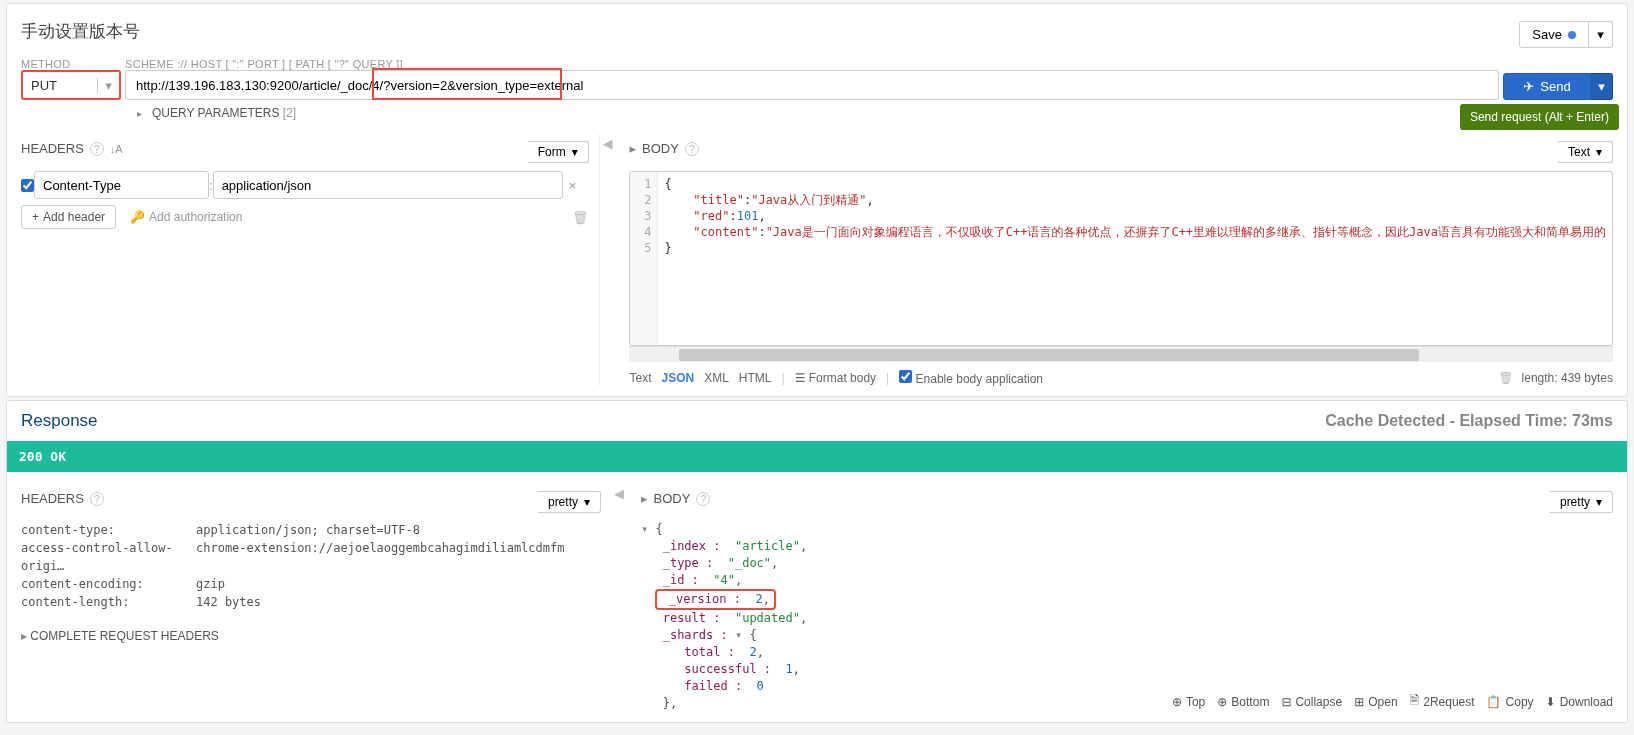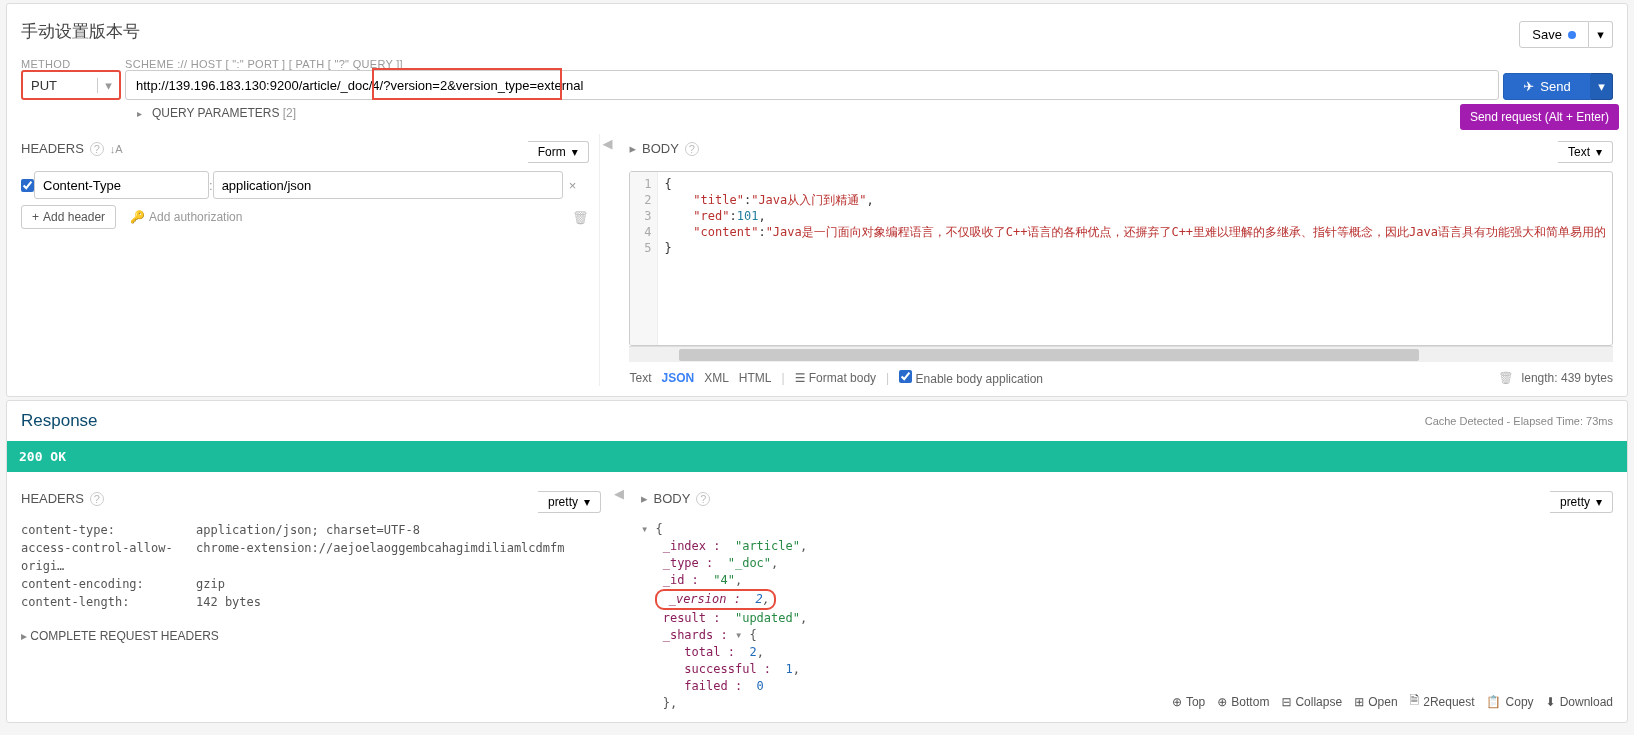--- a/index.html
+++ b/index.html
@@ -19,21 +19,21 @@
 .url-col{flex:1;}
 .send-col{width:110px;}
 .select-box{display:flex;align-items:center;border:2px solid #e74c3c;border-radius:3px;height:30px;}
 .select-val{flex:1;padding:0 8px;}
 .select-caret{width:22px;text-align:center;border-left:1px solid #ccc;color:#999;}
 .url-input{width:100%;height:30px;border:1px solid #ccc;border-radius:3px;padding:0 10px;font-size:13px;}
 .url-wrap{position:relative;}
 .url-highlight{position:absolute;left:247px;top:-2px;width:190px;height:32px;border:2px solid #e74c3c;pointer-events:none;}
 .btn-primary{background:#296bcc;color:#fff;border-color:#2260b8;}
 .btn-caret-blue{background:#2260b8;color:#fff;border-color:#1b4e96;width:22px;padding:5px 0;justify-content:center;}
-.tooltip{position:absolute;right:8px;top:100px;background:#a21caf;color:#fff;padding:6px 10px;border-radius:3px;font-size:12px;white-space:nowrap;}
+.tooltip{position:absolute;right:8px;top:100px;background:#4d7c0f;color:#fff;padding:6px 10px;border-radius:3px;font-size:12px;white-space:nowrap;}
 .sub-row{display:flex;align-items:center;gap:10px;margin-top:6px;font-size:12px;color:#555;}
 .sub-row .caret{color:#888;font-size:10px;}
 .length-label{margin-left:auto;font-size:11px;color:#999;}
 
 .two-col{display:flex;gap:0;margin-top:14px;}
 .col-left{width:590px;border-right:1px solid #eee;padding-right:10px;position:relative;}
 .col-right{flex:1;padding-left:14px;}
 .col-sep{width:16px;text-align:center;color:#bbb;padding-top:2px;}
 .section-head{display:flex;align-items:center;gap:6px;margin-bottom:8px;}
 .section-title{font-size:13px;color:#555;}
@@ -59,36 +59,36 @@
 .scroll-track{height:16px;background:#f0f0f0;border-top:1px solid #ddd;position:relative;}
 .scroll-thumb{position:absolute;left:50px;top:2px;height:12px;width:740px;background:#c9c9c9;border-radius:2px;}
 
 .body-footer{display:flex;align-items:center;gap:10px;margin-top:8px;font-size:12px;color:#666;}
 .body-footer .sel{color:#3b82f6;font-weight:bold;}
 .body-footer .pipe{color:#ccc;}
 .body-footer .right{margin-left:auto;display:flex;align-items:center;gap:8px;}
 
 .response-title{font-size:17px;color:#0c4a6e;}
 .resp-head{display:flex;justify-content:space-between;align-items:center;}
-.cache-txt{font-size:11px;color:#888;}
+.cache-txt{font-size:16px;color:#888;font-weight:bold;}
 .status-bar{background:#1abc9c;color:#fff;font-family:monospace;font-weight:bold;padding:8px 12px;margin:10px -14px 0 -14px;}
 
 .resp-body{display:flex;gap:0;margin-top:12px;font-size:13px;}
 .resp-left{width:590px;padding-right:10px;}
 .resp-right{flex:1;padding-left:14px;position:relative;}
 .mono{font-family:monospace;font-size:12px;line-height:18px;color:#555;}
 .hdr-row{display:flex;}
 .hdr-k{width:175px;}
 .json-view{font-family:monospace;font-size:12px;line-height:17px;white-space:pre;}
 .json-view .tog{color:#888;}
 .json-view .key{color:#8a1d5a;}
 .json-view .str{color:#278a44;}
 .json-view .num{color:#206ab8;}
 .json-view .punct{color:#555;}
-.redbox{border:2px solid #e74c3c;border-radius:9px;padding:0 4px;display:inline-block;font-style:italic;}
+.redbox{border:2px solid #e74c3c;border-radius:4px;padding:0 4px;display:inline-block;}
 
 .action-bar{position:absolute;right:0;bottom:-4px;display:flex;gap:12px;font-size:12px;color:#555;background:#fff;padding:4px 0;}
 .action-bar .act{display:inline-flex;align-items:center;gap:4px;cursor:pointer;}
 .complete-hdr{margin-top:18px;font-size:12px;color:#555;}
 .caret-r::before{content:"▸ ";color:#888;}
 </style>
 </head>
 <body>
 
 <div class="panel" style="position:relative;">

